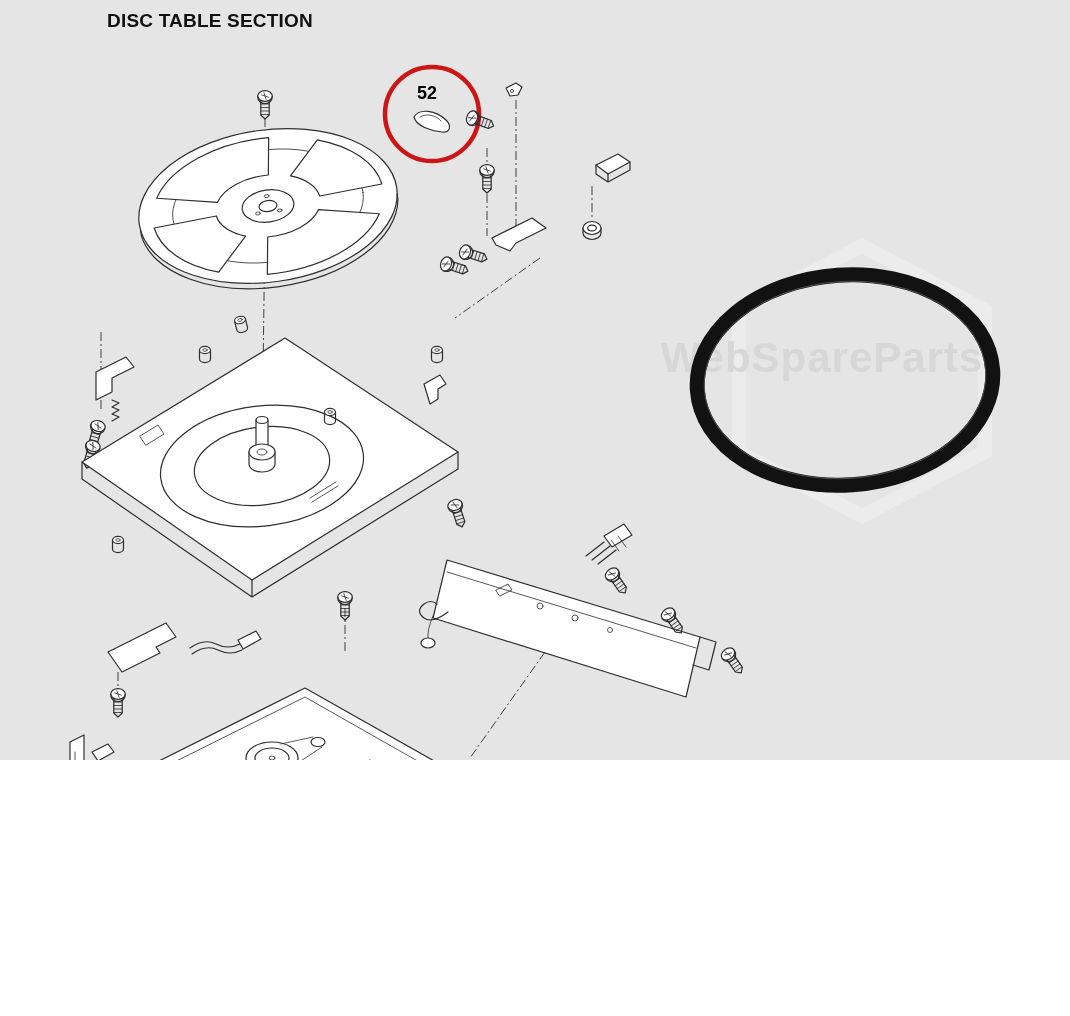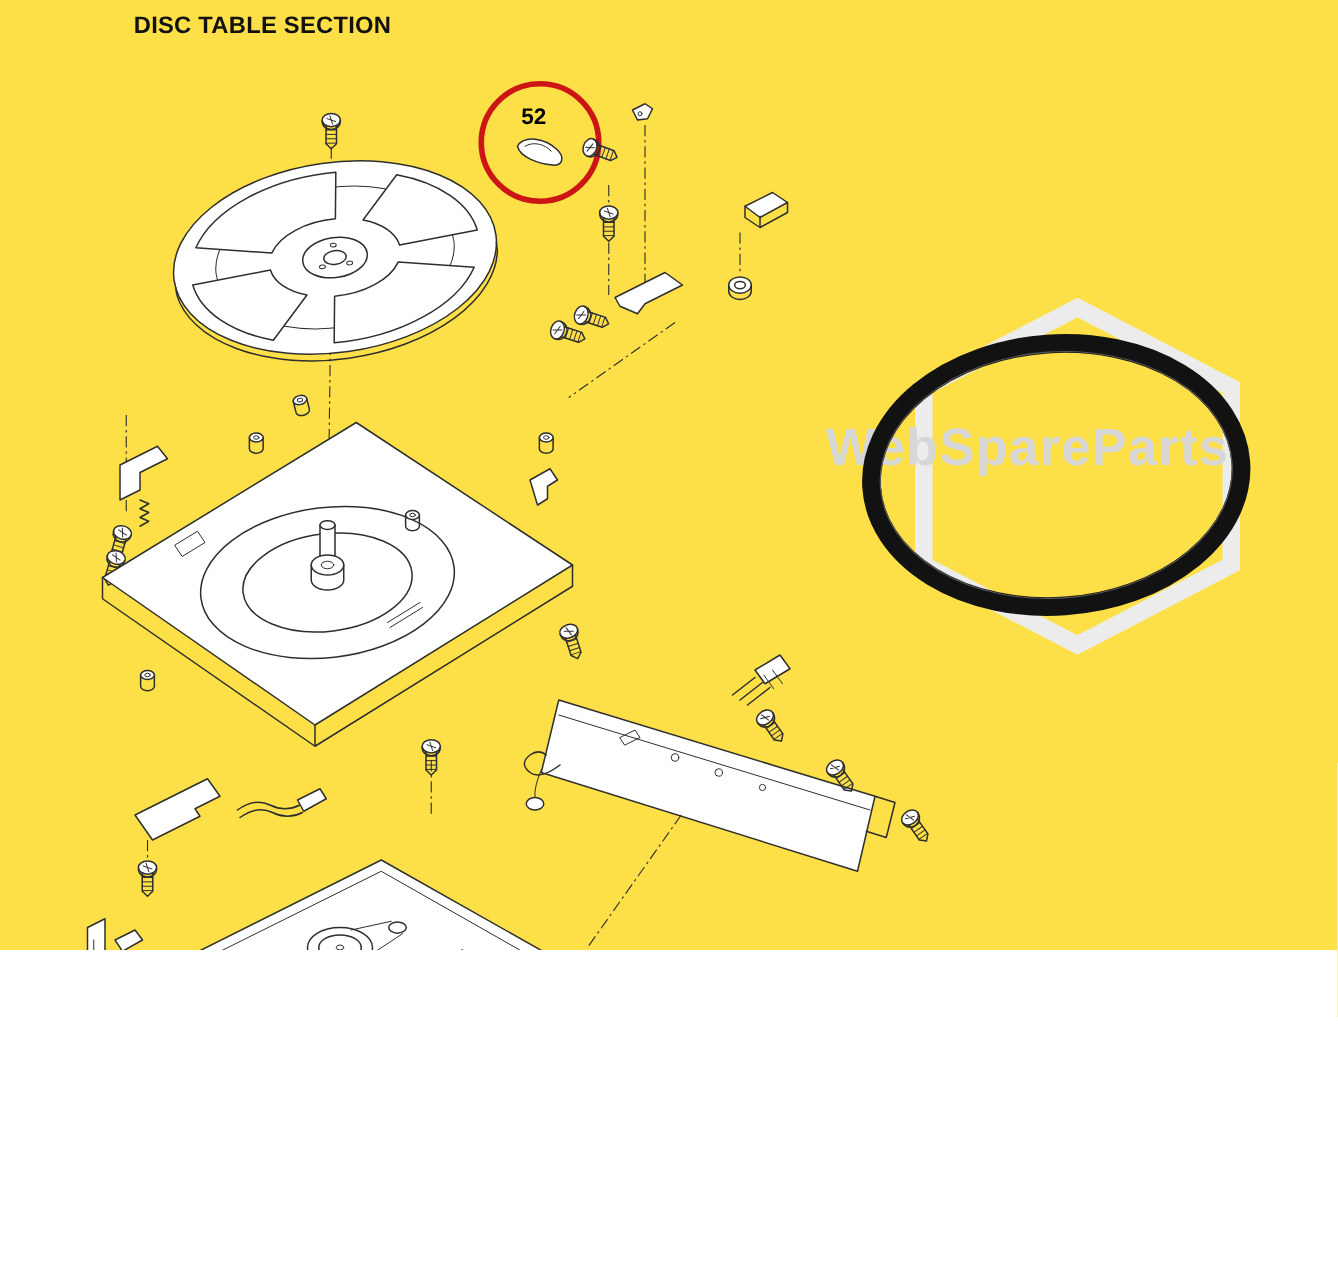--- a/index.html
+++ b/index.html
@@ -2,21 +2,21 @@
 <html style="--highlight: #cc1616; --belt: #121212; --watermark: #d7d7d7; --line: #2e2e2e;"><head>
 <meta charset="utf-8">
 <style>
   :root{
     --highlight:#cc1616;
     --belt:#121212;
     --watermark:#d7d7d7;
     --line:#2e2e2e;
   }
   html,body{margin:0;padding:0;background:#ffffff;}
-  .page{position:relative;width:1070px;height:760px;background:#fde047;overflow:hidden;
+  .page{position:relative;width:1070px;height:760px;background:#e5e5e5;overflow:hidden;
         font-family:"Liberation Sans", sans-serif;}
   .title{position:absolute;left:107px;top:10px;font-size:19px;font-weight:bold;
          color:#111;letter-spacing:.2px;}
   svg{position:absolute;left:0;top:0;}
   .ln{fill:none;stroke:var(--line);stroke-width:1.2;stroke-linecap:round;stroke-linejoin:round;}
   .lnf{fill:#ffffff;stroke:var(--line);stroke-width:1.2;stroke-linecap:round;stroke-linejoin:round;}
   .thin{stroke-width:.8;}
   .dash{fill:none;stroke:var(--line);stroke-width:.9;stroke-dasharray:9 3 2 3;}
   .hl{fill:none;stroke:var(--highlight);stroke-width:4.5;}
   .callout-num{font:bold 18px "Liberation Sans",sans-serif;fill:#000;}

